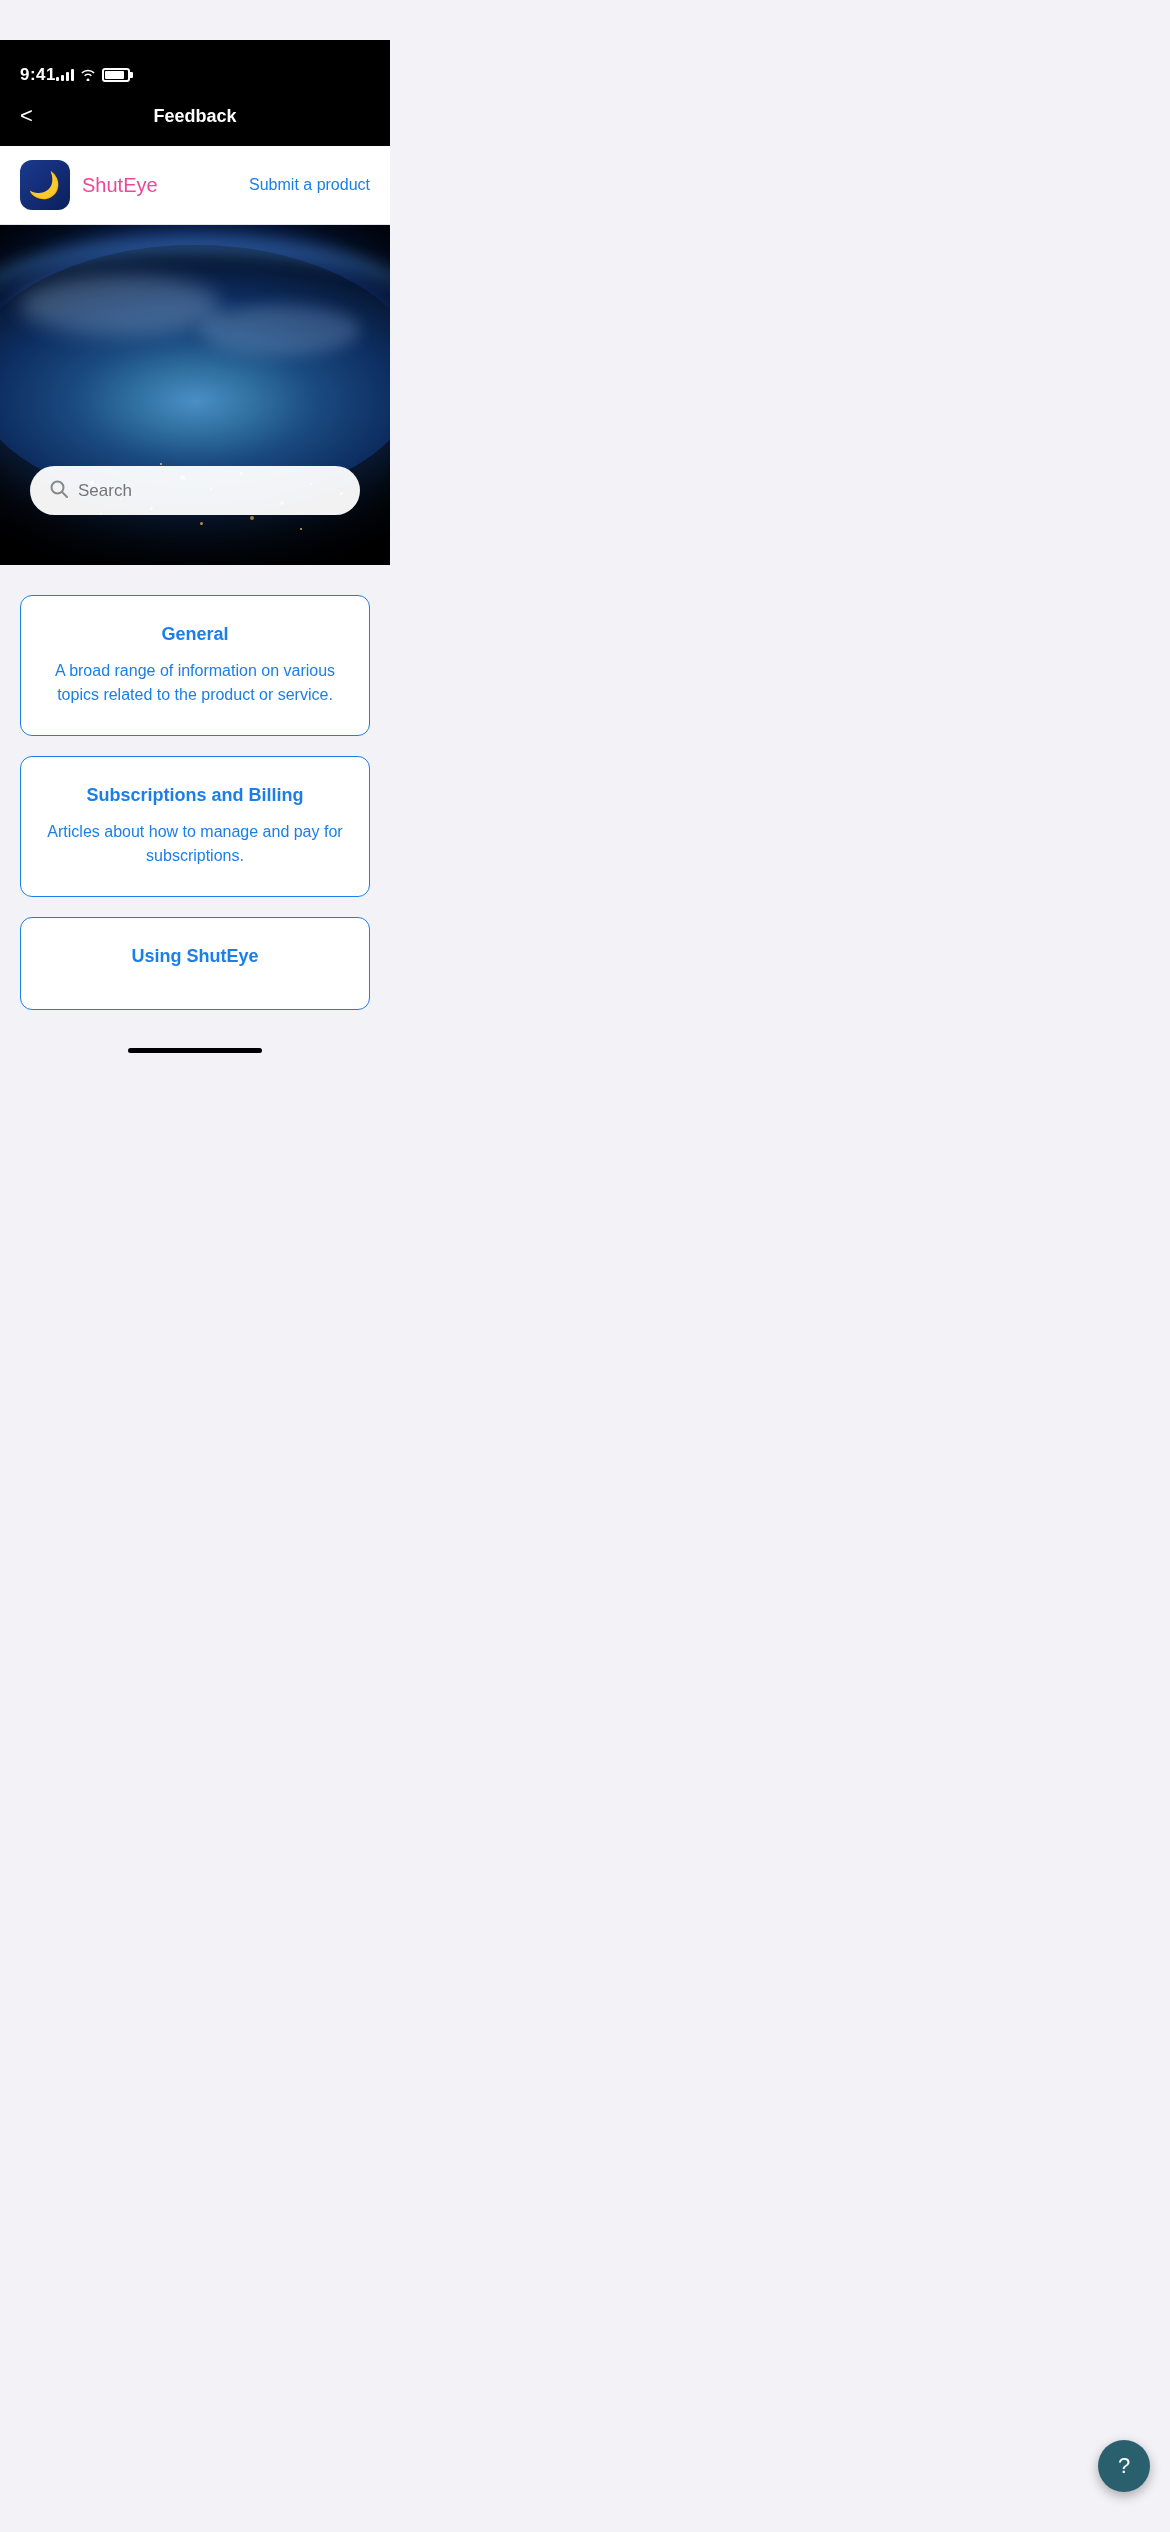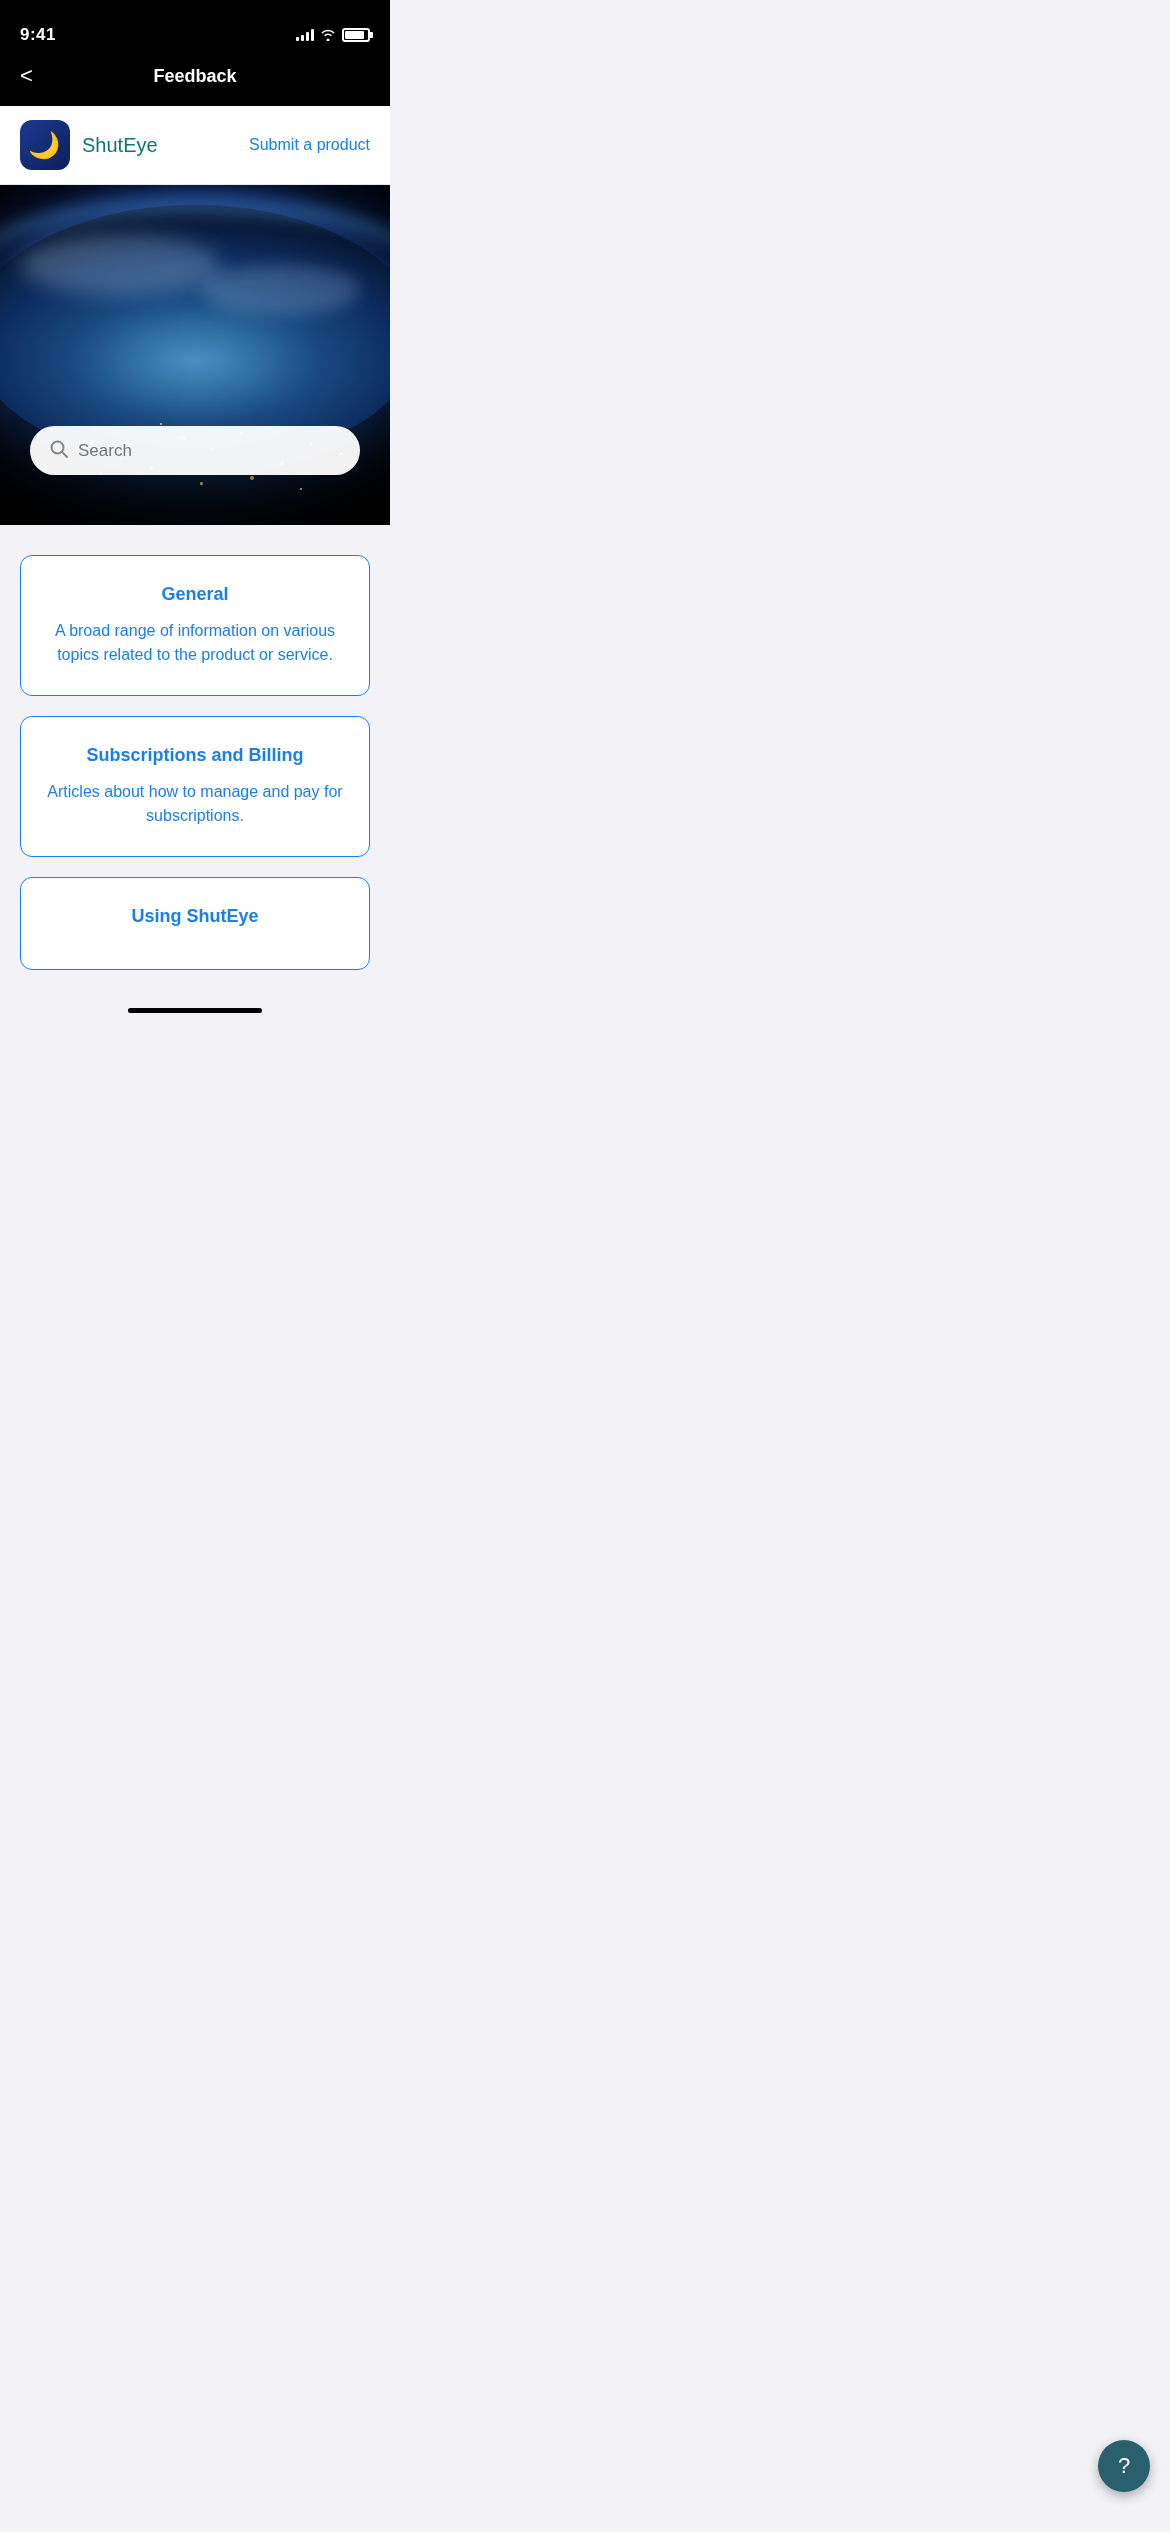--- a/index.html
+++ b/index.html
@@ -11,24 +11,24 @@
       width: 390px;
       min-height: 844px;
       overflow-x: hidden;
     }
 
     
     .status-bar {
       background: #000;
       color: #fff;
       display: flex;
-      justify-content: space-between;
       align-items: center;
       padding: 30px 20px 10px;
       height: 50px;
+      margin-top: 40px;
     }
     .status-time {
       font-size: 17px;
       font-weight: 600;
       letter-spacing: 0.5px;
     }
     .status-icons {
       display: flex;
       align-items: center;
       gap: 6px;
@@ -127,21 +127,21 @@
       width: 50px;
       height: 50px;
       border-radius: 12px;
       background: linear-gradient(135deg, #1a3a8f 0%, #0d1f5c 100%);
       display: flex;
       align-items: center;
       justify-content: center;
       font-size: 26px;
     }
     .logo-name {
-      color: #0f766e;
+      color: #ec4899;
       font-size: 20px;
       font-weight: 500;
     }
     .submit-request {
       color: #1a7fe8;
       font-size: 16px;
       font-weight: 400;
       text-decoration: none;
     }
 

